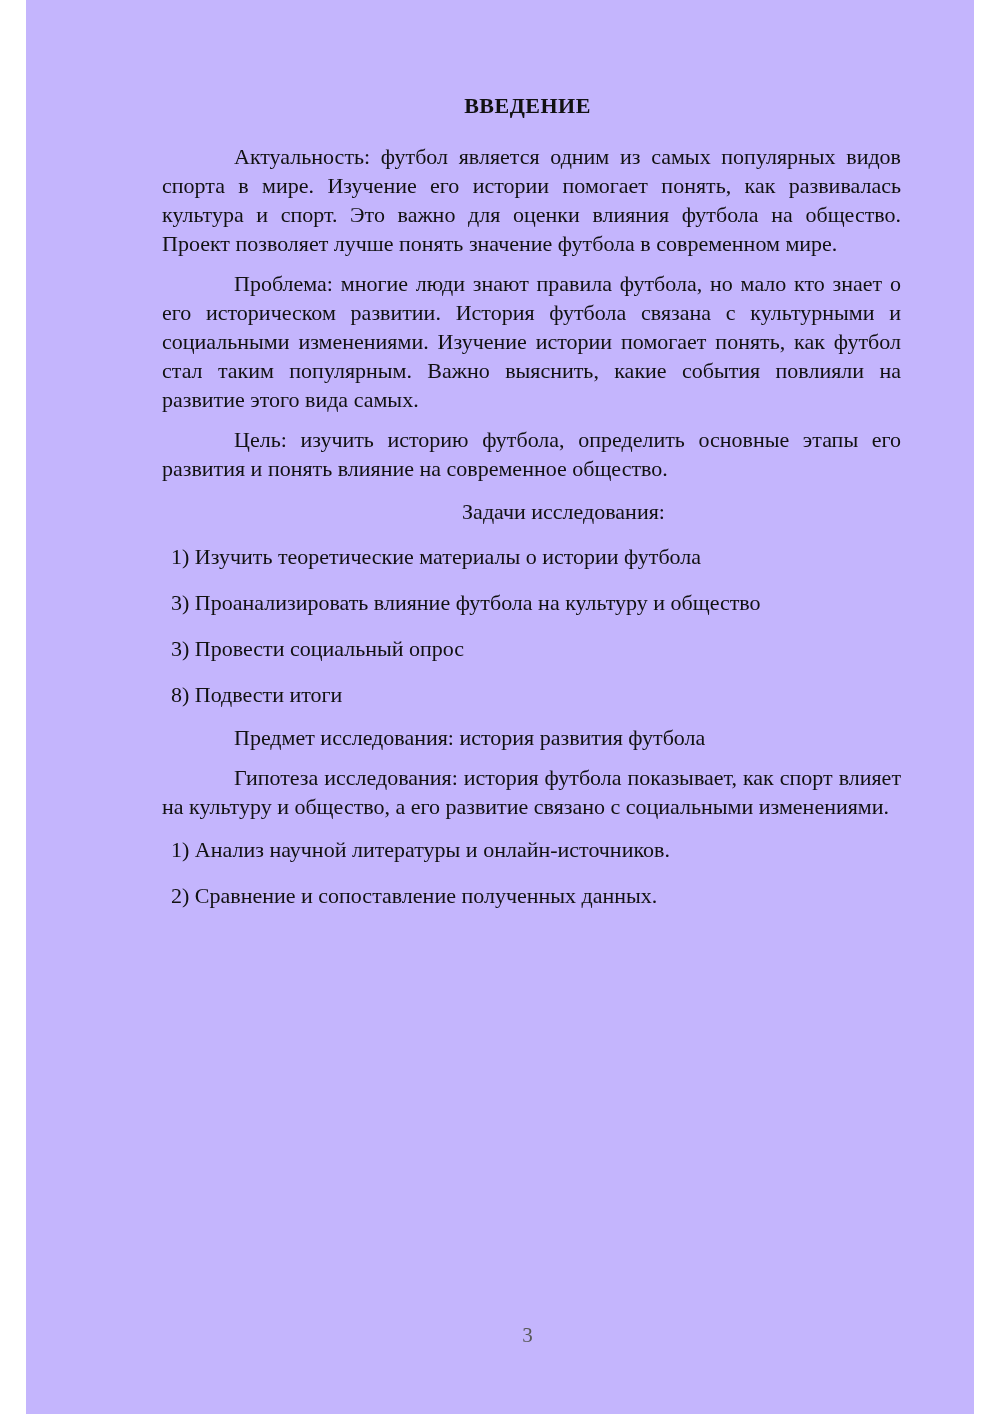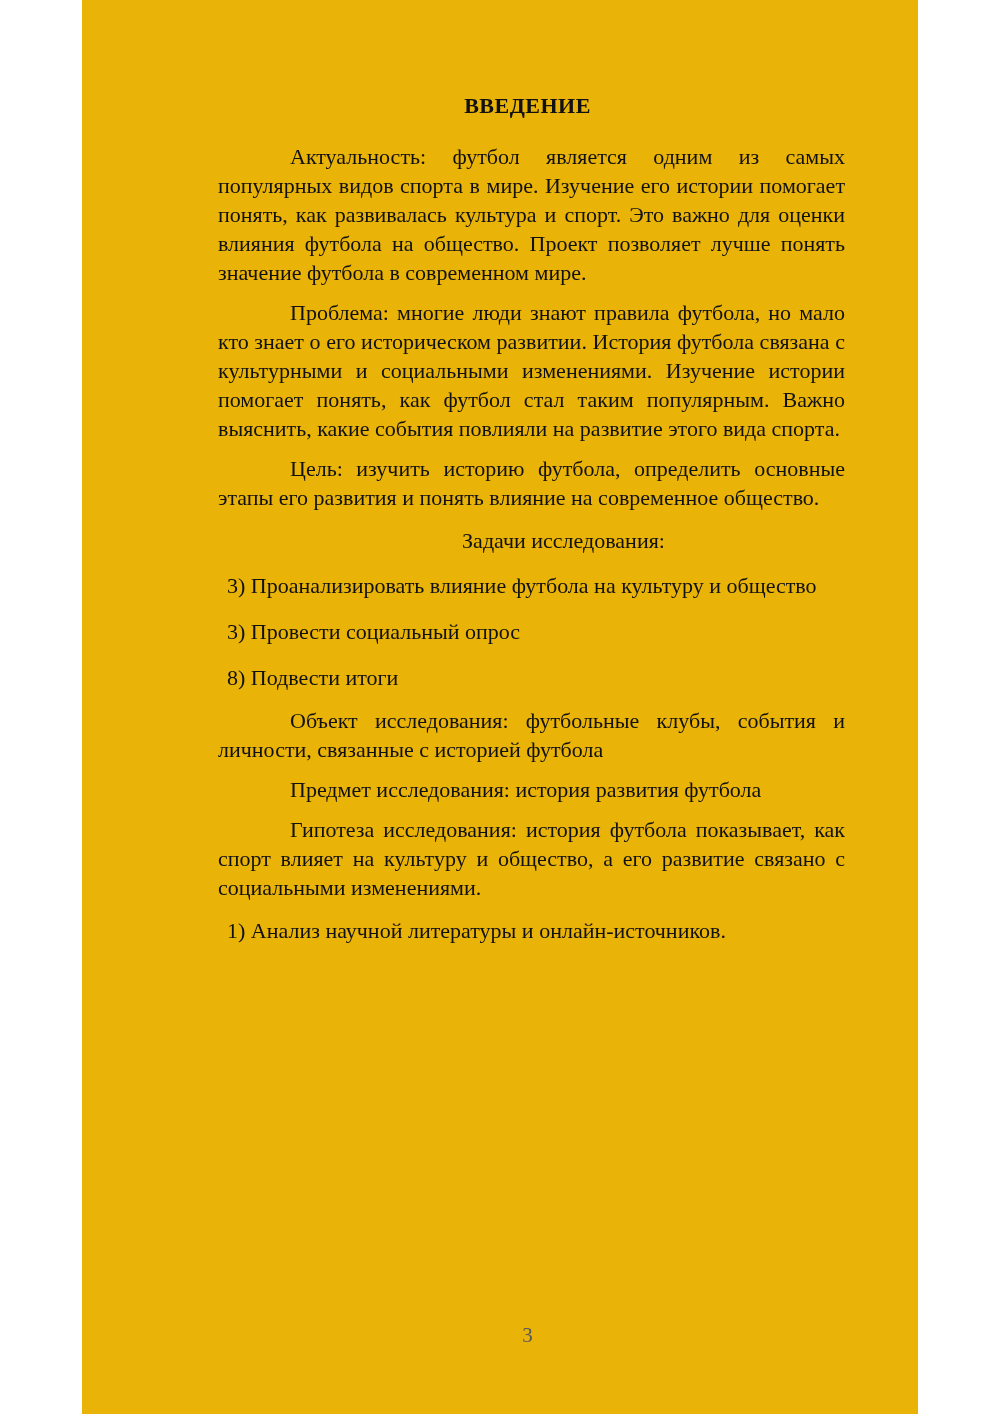--- a/index.html
+++ b/index.html
@@ -3,24 +3,24 @@
 <meta charset="utf-8">
 <title>ВВЕДЕНИЕ</title>
 <style>
   html, body {
     margin: 0;
     padding: 0;
     background: #ffffff;
   }
   .page {
     position: relative;
-    width: 836px;
+    width: 948px;
     height: 1414px;
     margin: 0 auto;
-    background: #eab308;
+    background: #c4b5fd;
     font-family: "Liberation Serif", "DejaVu Serif", serif;
     font-size: 22px;
     color: #111111;
     box-sizing: border-box;
     padding: 88px 73px 0 128px;
     overflow: hidden;
   }
   .doc-title {
     margin: 0 0 19px 0;
     font-size: 22px;
@@ -60,34 +60,35 @@
 </style>
 </head>
 <body>
 
 <div class="page">
 
   <h1 class="doc-title">ВВЕДЕНИЕ</h1>
 
   <p class="para">Актуальность: футбол является одним из самых популярных видов спорта в мире. Изучение его истории помогает понять, как развивалась культура и спорт. Это важно для оценки влияния футбола на общество. Проект позволяет лучше понять значение футбола в современном мире.</p>
 
-  <p class="para">Проблема: многие люди знают правила футбола, но мало кто знает о его историческом развитии. История футбола связана с культурными и социальными изменениями. Изучение истории помогает понять, как футбол стал таким популярным. Важно выяснить, какие события повлияли на развитие этого вида спорта.</p>
+  <p class="para">Проблема: многие люди знают правила футбола, но мало кто знает о его историческом развитии. История футбола связана с культурными и социальными изменениями. Изучение истории помогает понять, как футбол стал таким популярным. Важно выяснить, какие события повлияли на развитие этого вида самых.</p>
 
   <p class="para">Цель: изучить историю футбола, определить основные этапы его развития и понять влияние на современное общество.</p>
 
   <p class="subheading">Задачи исследования:</p>
 
+  <p class="list-item">1) Изучить теоретические материалы о истории футбола</p>
   <p class="list-item">3) Проанализировать влияние футбола на культуру и общество</p>
   <p class="list-item">3) Провести социальный опрос</p>
   <p class="list-item">8) Подвести итоги</p>
 
-  <p class="para">Объект исследования: футбольные клубы, события и личности, связанные с историей футбола</p>
 
   <p class="para">Предмет исследования: история развития футбола</p>
 
   <p class="para">Гипотеза исследования: история футбола показывает, как спорт влияет на культуру и общество, а его развитие связано с социальными изменениями.</p>
 
 
   <p class="list-item">1) Анализ научной литературы и онлайн-источников.</p>
+  <p class="list-item">2) Сравнение и сопоставление полученных данных.</p>
 
   <div class="page-number">3</div>
 
 </div>
 
 </body></html>

